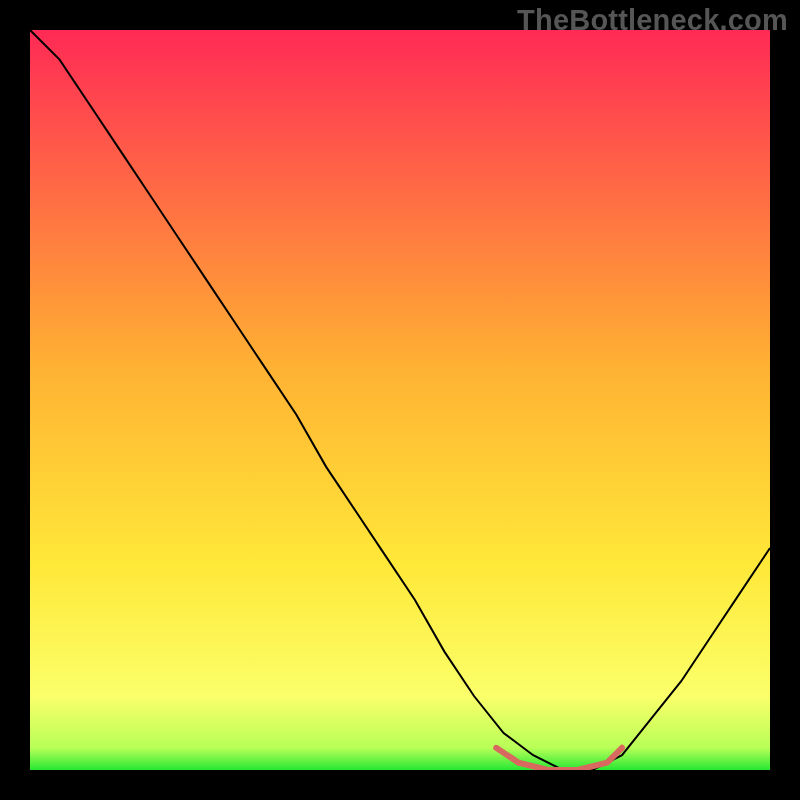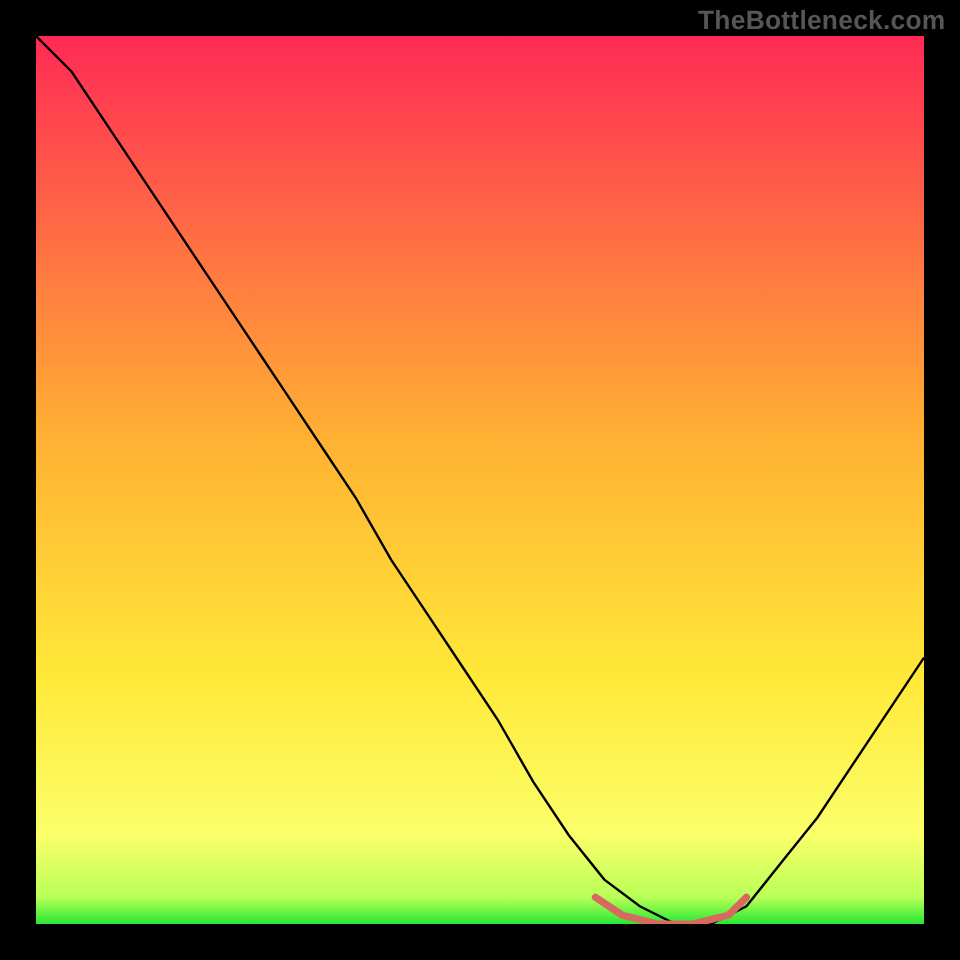--- a/index.html
+++ b/index.html
@@ -8,21 +8,21 @@
     position: relative;
     width: 800px;
     height: 800px;
     background: #000;
   }
   .watermark {
     position: absolute;
     top: 4px;
     right: 12px;
     font-family: Arial, Helvetica, sans-serif;
-    font-size: 22px;
+    font-size: 29px;
     font-weight: 600;
     color: #565656;
     letter-spacing: 0.2px;
   }
   .plot {
     position: absolute;
     left: 30px;
     top: 30px;
     width: 740px;
     height: 740px;

